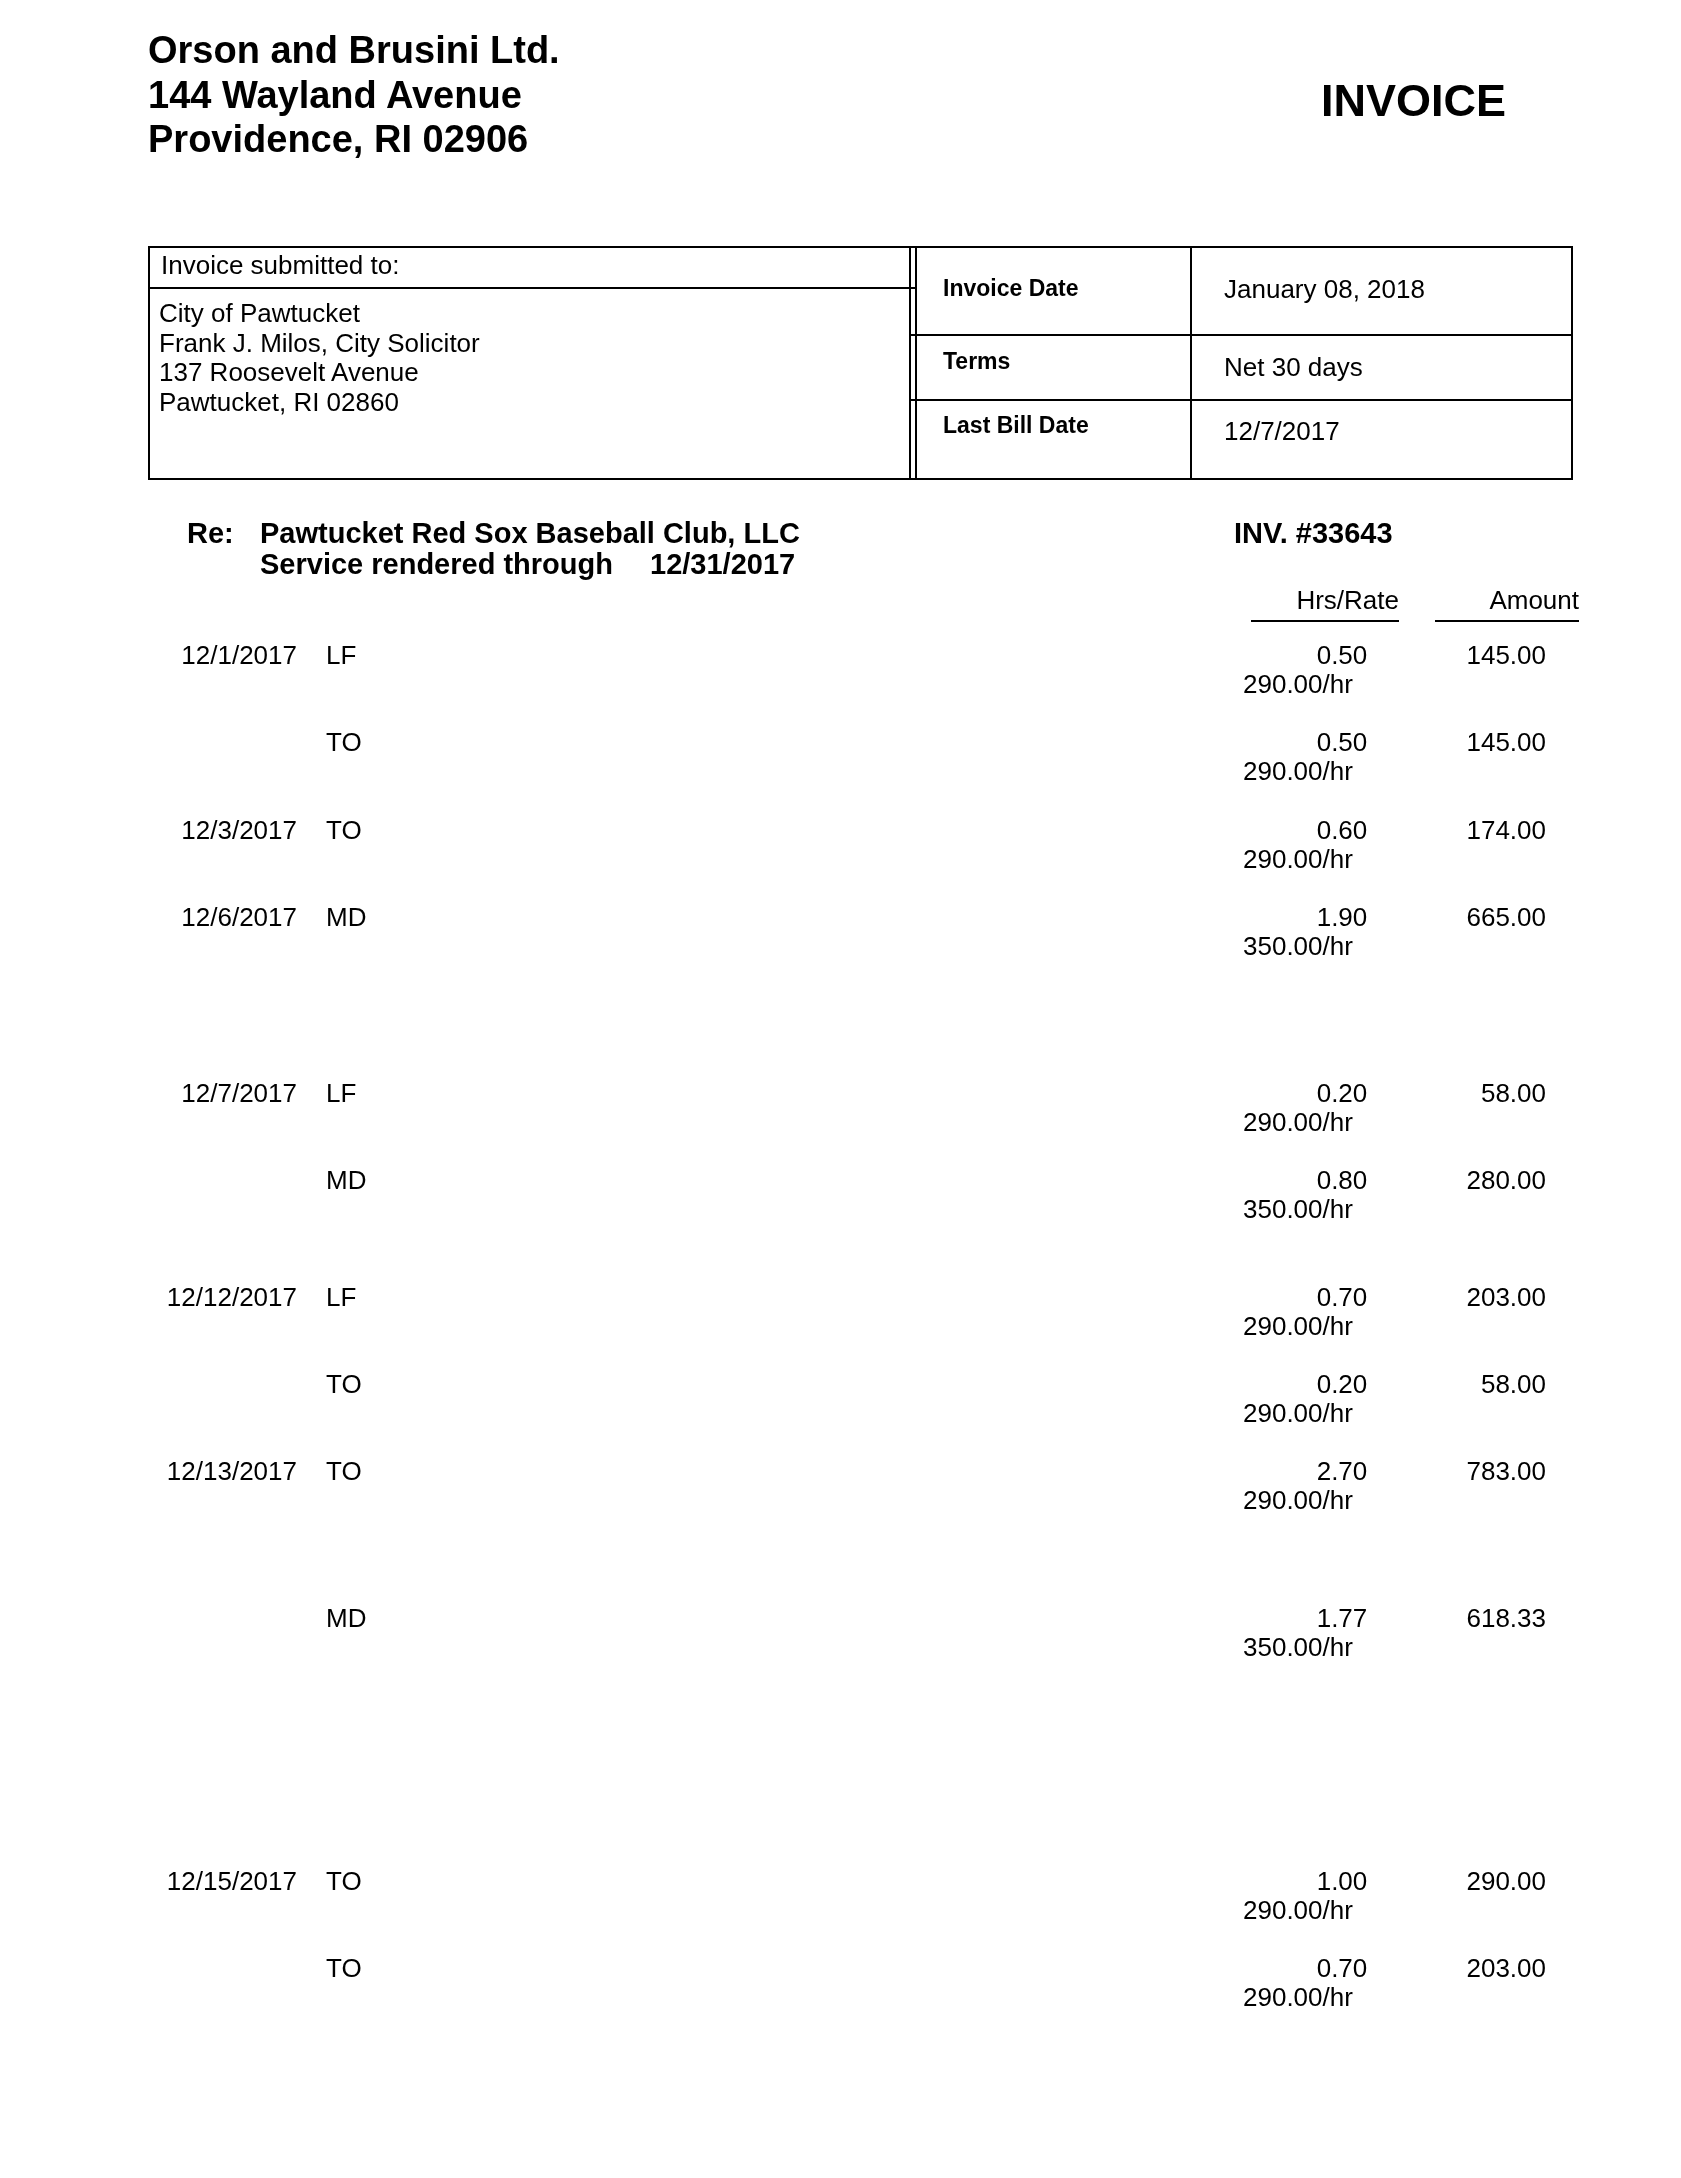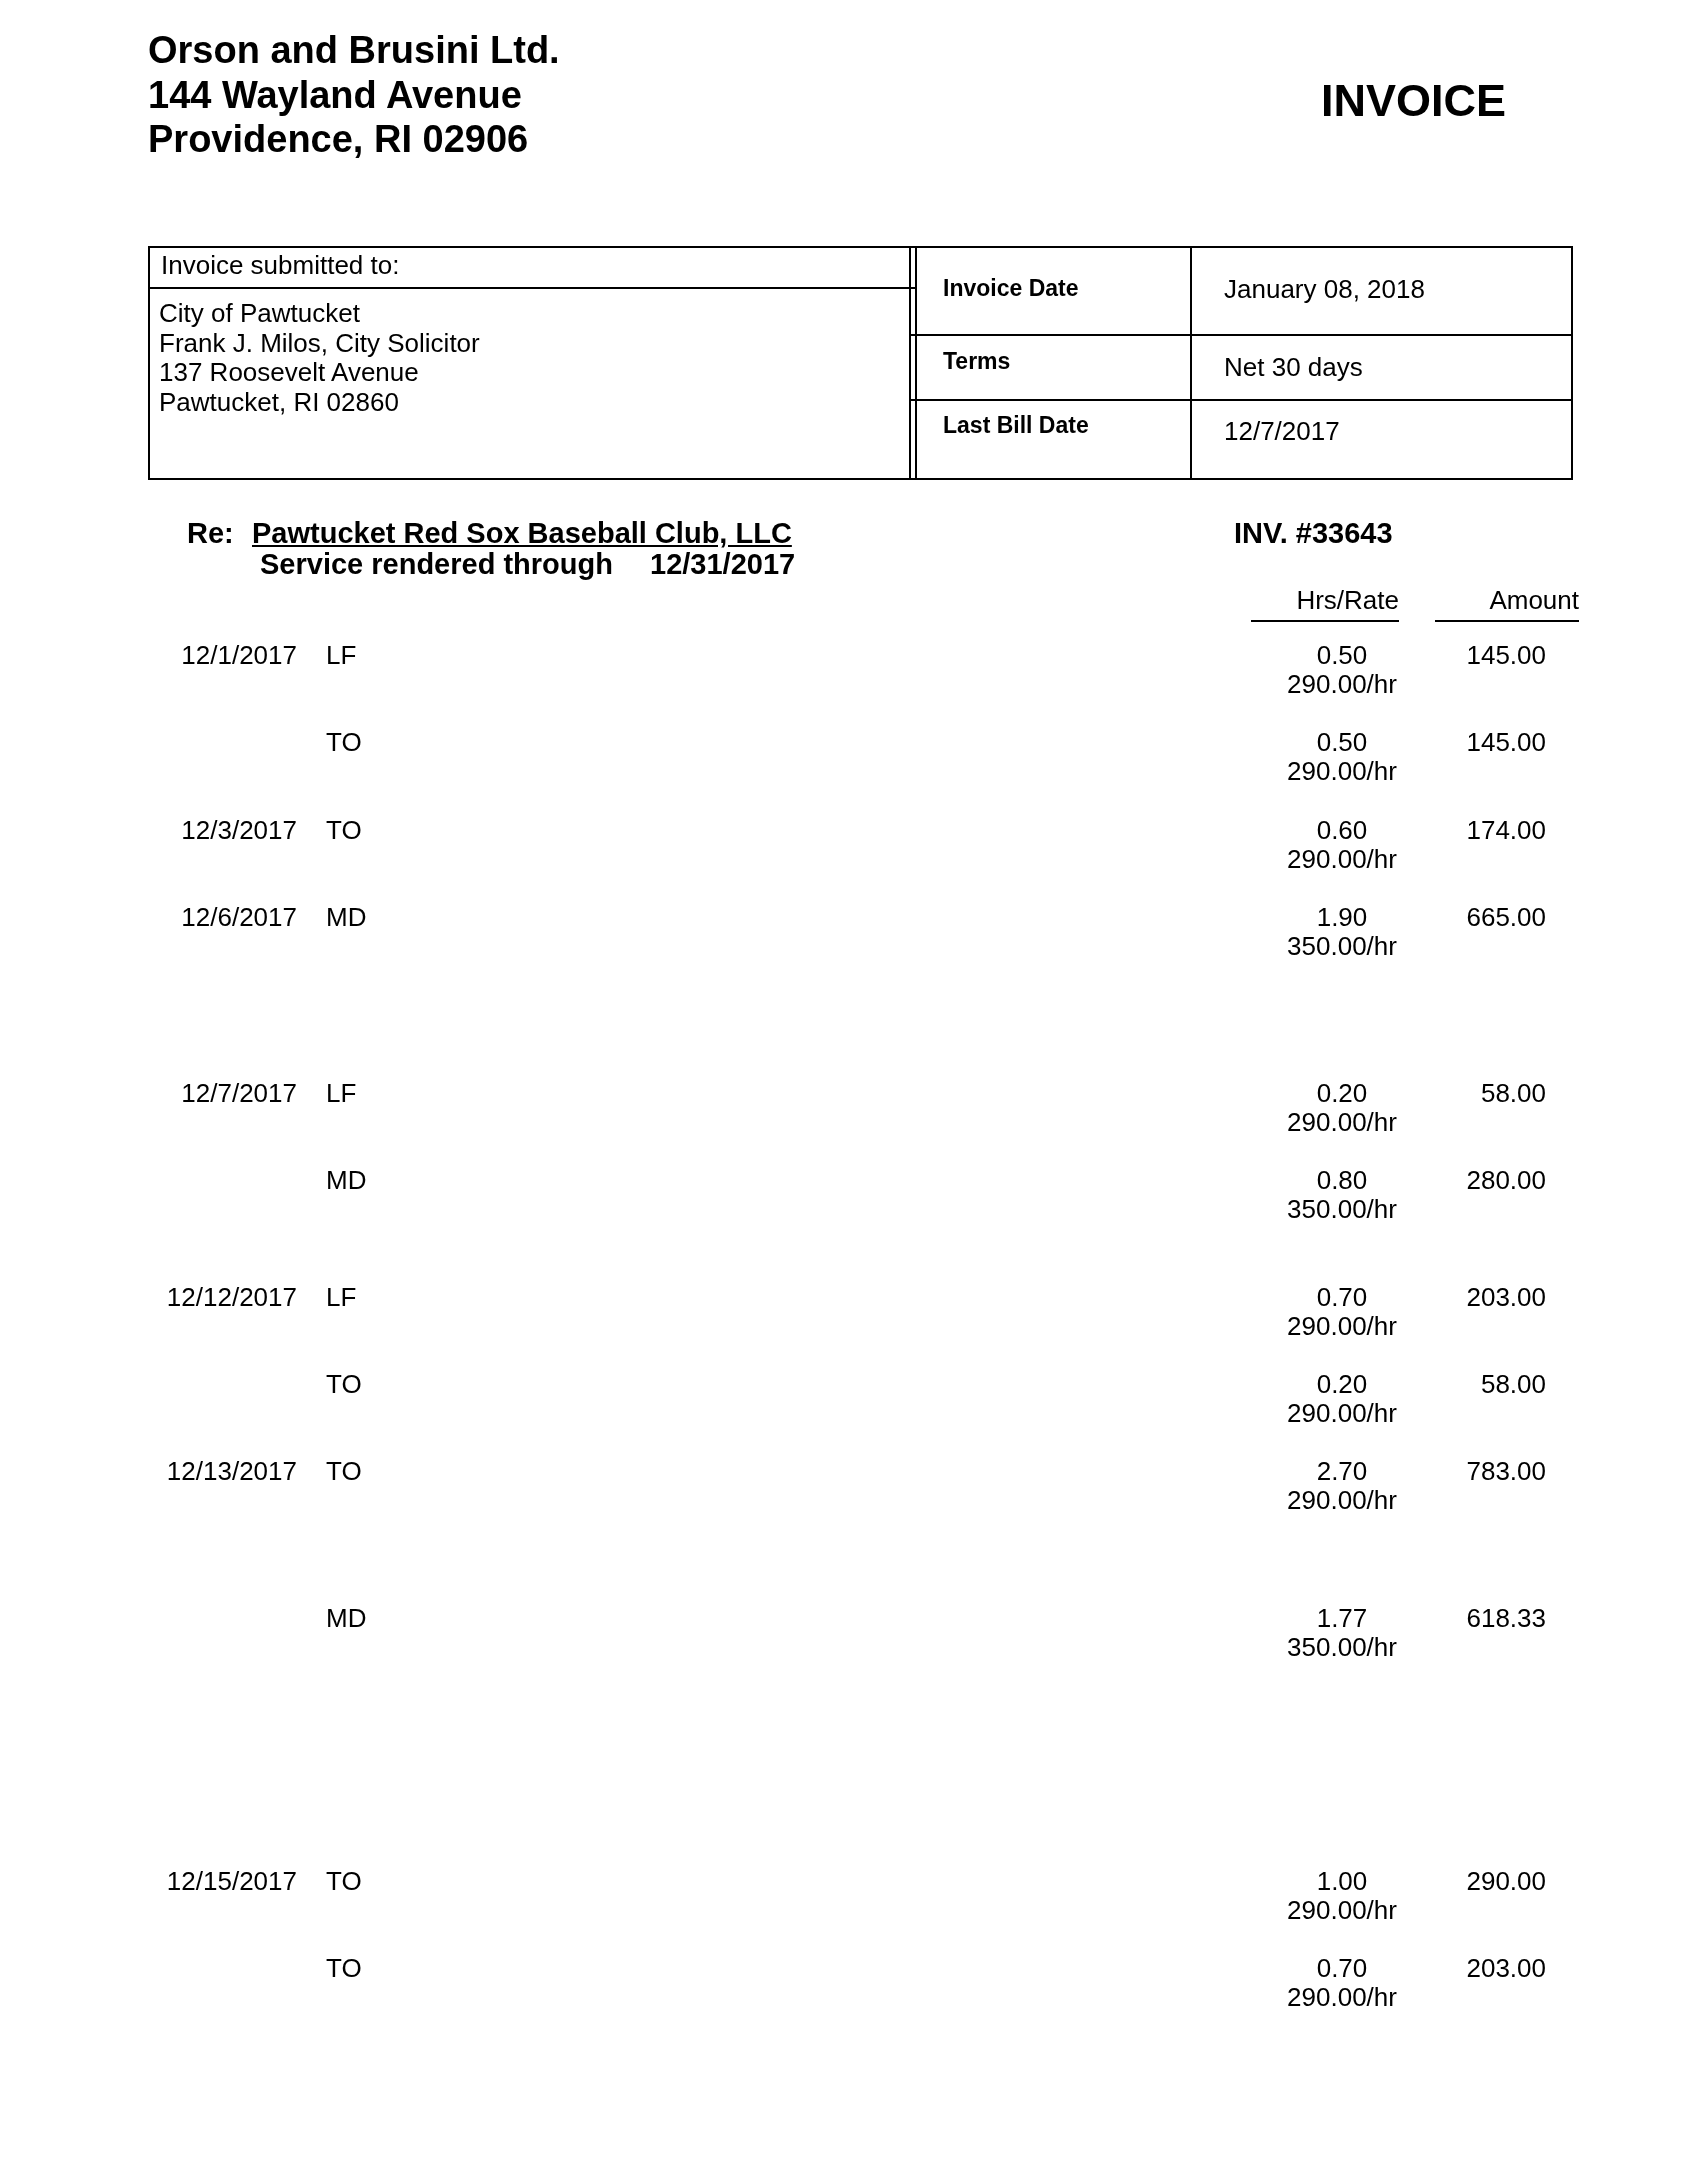--- a/index.html
+++ b/index.html
@@ -14,21 +14,21 @@
   .box-text { font-size: 26px; line-height: 30px; }
   .meta-label { font-weight: bold; font-size: 23px; }
   .meta-value { font-size: 26px; }
   .re { font-weight: bold; font-size: 29px; line-height: 32px; }
   .colhead { font-size: 26px; }
   .uline { position: absolute; height: 2px; background: #000; }
   .entry { position: absolute; left: 0; width: 1681px; height: 79px; font-size: 26px; line-height: 29px; }
   .entry .date { position: absolute; right: 1384px; top: 0; text-align: right; }
   .entry .code { position: absolute; left: 326px; top: 0; }
   .entry .hrs { position: absolute; left: 1243px; width: 198px; top: 0; text-align: center; }
-  .entry .rate { position: absolute; left: 1243px; width: 198px; top: 29px; text-align: center; }
+  .entry .rate { position: absolute; left: 1243px; width: 198px; top: 29px; }
   .entry .amt { position: absolute; right: 135px; top: 0; text-align: right; }
 </style>
 </head>
 <body>
 
 <div class="abs firm" style="top:28px;">Orson and Brusini Ltd.</div>
 <div class="abs firm" style="top:73px;">144 Wayland Avenue</div>
 <div class="abs firm" style="top:117px;">Providence, RI 02906</div>
 <div class="abs doc-title">INVOICE</div>
 
@@ -46,21 +46,21 @@
 <div class="hline" style="left:909px; top:399px; width:664px;"></div>
 
 <div class="abs meta-label" style="left:943px; top:275px;">Invoice Date</div>
 <div class="abs meta-value" style="left:1224px; top:274px;">January 08, 2018</div>
 <div class="abs meta-label" style="left:943px; top:348px;">Terms</div>
 <div class="abs meta-value" style="left:1224px; top:352px;text-align:right;">Net 30 days</div>
 <div class="abs meta-label" style="left:943px; top:412px;">Last Bill Date</div>
 <div class="abs meta-value" style="left:1224px; top:416px;">12/7/2017</div>
 
 <div class="abs re" style="left:187px; top:517px;">Re:</div>
-<div class="abs re" style="left:252px; top:517px;text-decoration:underline;">Pawtucket Red Sox Baseball Club, LLC</div>
+<div class="abs re" style="left:260px; top:517px;">Pawtucket Red Sox Baseball Club, LLC</div>
 <div class="abs re" style="left:260px; top:548px;">Service rendered through</div>
 <div class="abs re" style="left:650px; top:548px;">12/31/2017</div>
 <div class="abs re" style="left:1234px; top:517px;">INV. #33643</div>
 
 <div class="abs colhead" style="left:1278px; width:121px; text-align:right; top:585px;">Hrs/Rate</div>
 <div class="uline" style="left:1251px; top:620px; width:148px;"></div>
 <div class="abs colhead" style="left:1436px; width:143px; text-align:right; top:585px;">Amount</div>
 <div class="uline" style="left:1435px; top:620px; width:144px;"></div>
 
 <div id="entries">

